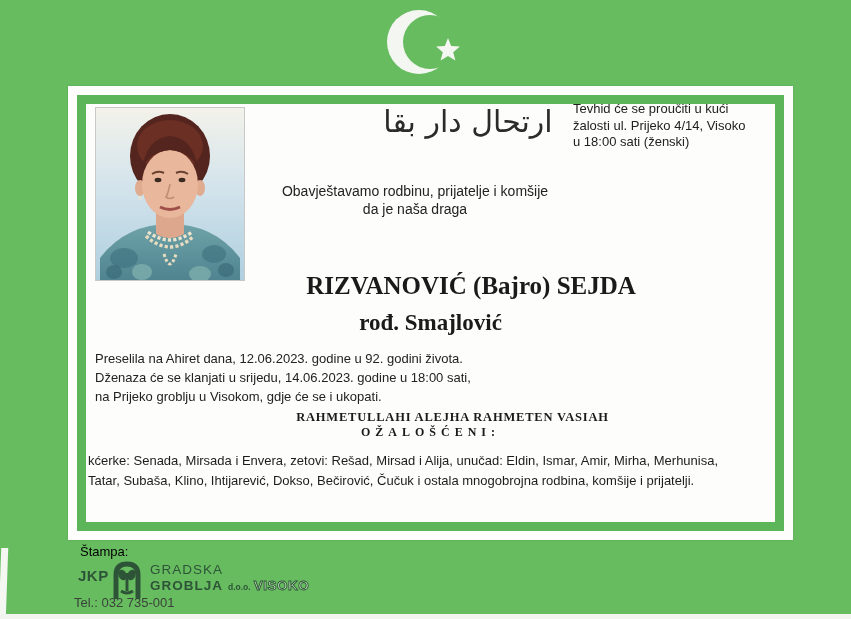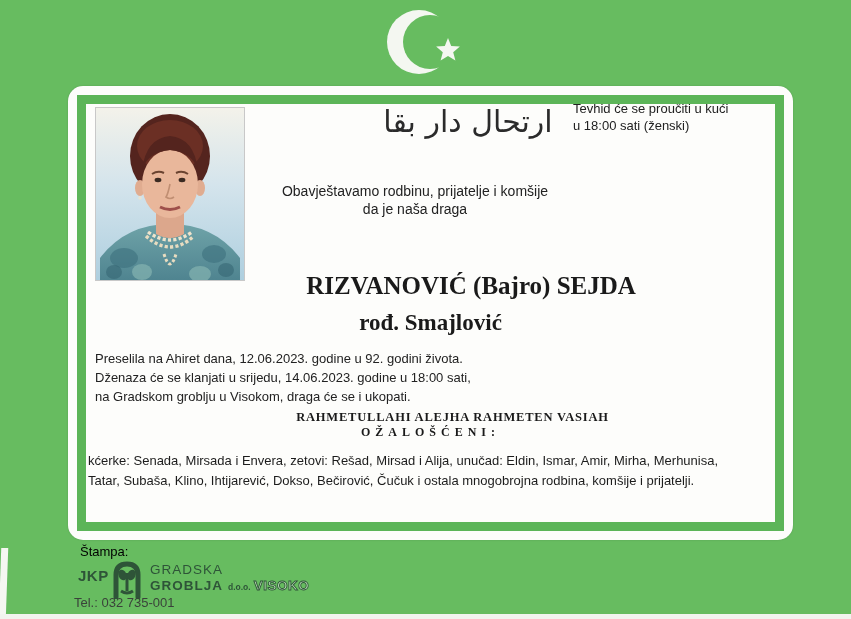--- a/index.html
+++ b/index.html
@@ -20,21 +20,20 @@
     position: absolute; left: 0; bottom: 0; width: 851px; height: 5px;
     background: #f2f4ef;
   }
   .crescent-wrap {
     position: absolute; left: 372px; top: 3px; width: 115px; height: 78px;
   }
   .card {
     position: absolute; left: 68px; top: 86px; width: 725px; height: 454px;
     background: #fdfdfb;
     box-shadow: 0 0 2px rgba(0,0,0,0.15);
-    border-radius: 15px;
   }
   .card-frame {
     position: absolute; left: 9px; top: 9px; right: 9px; bottom: 9px;
     border: 9px solid #5cb558;
     pointer-events: none;
   }
   .photo {
     position: absolute; left: 27px; top: 21px; width: 150px; height: 174px;
     border: 1px solid #c8c8c8;
   }
@@ -198,35 +197,36 @@
       <path d="M52,124 Q74,140 96,124" stroke="#efe4cc" stroke-width="3.4" stroke-dasharray="3.2,2.2" fill="none"></path>
       <path d="M50,128 Q74,150 98,128" stroke="#e8dcc0" stroke-width="3.4" stroke-dasharray="3.2,2.2" fill="none"></path>
       <path d="M68,146 Q74,166 80,146" stroke="#e8dcc0" stroke-width="3" stroke-dasharray="3,2.2" fill="none"></path>
     </svg>
   </div>
 
   <div class="arabic">ارتحال دار بقا</div>
 
   <div class="tevhid">
     <div>Tevhid će se proučiti u kući</div>
+    <div>žalosti ul. Prijeko 4/14, Visoko</div>
     <div>u 18:00 sati (ženski)</div>
   </div>
 
   <div class="announce">
     <div>Obavještavamo rodbinu, prijatelje i komšije</div>
     <div>da je naša draga</div>
   </div>
 
   <div class="deceased-name">RIZVANOVIĆ (Bajro) SEJDA</div>
   <div class="maiden-name">rođ. Smajlović</div>
 
   <div class="details">
     <div>Preselila na Ahiret dana, 12.06.2023. godine u 92. godini života.</div>
     <div>Dženaza će se klanjati u srijedu, 14.06.2023. godine u 18:00 sati,</div>
-    <div>na Gradskom groblju u Visokom, draga će se i ukopati.</div>
+    <div>na Prijeko groblju u Visokom, gdje će se i ukopati.</div>
   </div>
 
   <div class="prayer">RAHMETULLAHI ALEJHA RAHMETEN VASIAH</div>
   <div class="mourners-heading">OŽALOŠĆENI:</div>
 
   <div class="mourners">
     <div>kćerke: Senada, Mirsada i Envera, zetovi: Rešad, Mirsad i Alija, unučad: Eldin, Ismar, Amir, Mirha, Merhunisa,</div>
     <div>Tatar, Subaša, Klino, Ihtijarević, Dokso, Bečirović, Čučuk i ostala mnogobrojna rodbina, komšije i prijatelji.</div>
   </div>
 </div>

